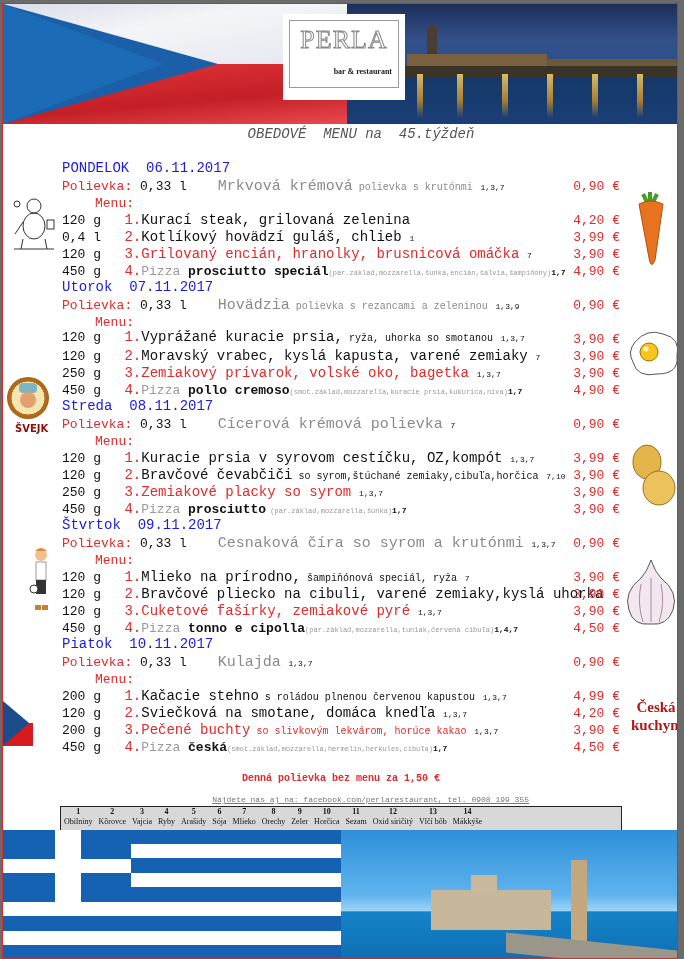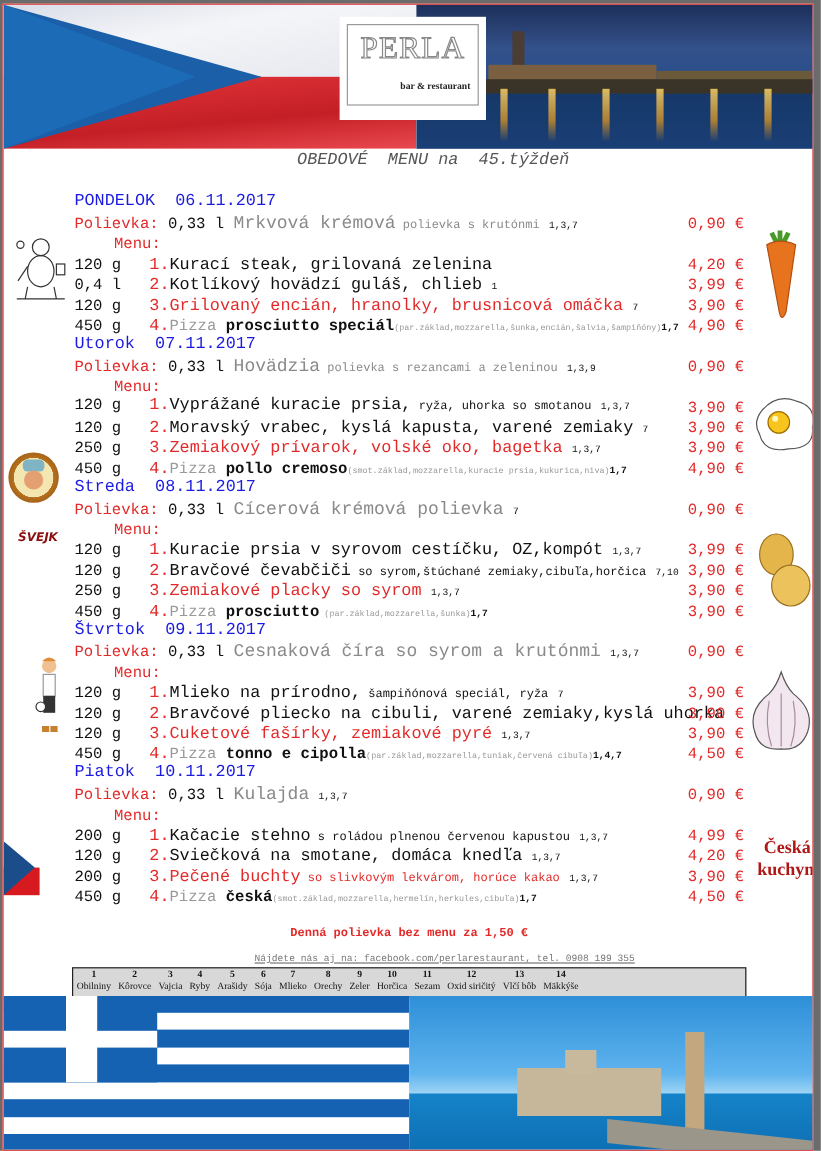--- a/index.html
+++ b/index.html
@@ -26,21 +26,21 @@
   .row { position: absolute; left: 59px; height: 17px; white-space: pre; font-size: 13px; line-height: 17px; color: #111; }
   .day { color: #1a1ae0; font-size: 14px; }
   .red { color: #e32a2a; }
   .gray { color: #8a8a8a; }
   .lgray { color: #9a9a9a; }
   .bold { font-weight: bold; }
   .tiny { font-size: 7px; color: #999; }
   .al { font-size: 8px; }
   .small { font-size: 10px; }
   .price { position: absolute; left: 0; width: 617px; text-align: right; font-size: 13px; color: #e32a2a; line-height: 17px; }
-  .soup-big { font-size: 15px; }
+  .soup-big { font-size: 15px; margin-left: 23px; }
   .main-big { font-size: 14px; }
   
   .deco { position: absolute; }
   .footer1 { position: absolute; left: 0; width: 676px; top: 769px; text-align: center; font-size: 10px; color: #e32a2a; font-weight: bold; }
   .footer2 { position: absolute; left: 0; width: 676px; top: 781px; text-align: center; font-size: 8px; color: #b02020; font-weight: bold; }
   .footer3 { position: absolute; left: 150px; width: 376px; top: 791px; text-align: right; font-size: 8px; color: #777; text-decoration: underline; }
   .allergens { position: absolute; left: 57px; top: 802px; width: 560px; height: 23px; background: #d8d8d8; border: 1px solid #222; display: flex; font-family: "Liberation Serif", serif; font-size: 8px; color: #111; }
   .allergens .cell { display: flex; flex-direction: column; align-items: center; padding: 0 3px; line-height: 10px; }
   .allergens .num { font-weight: bold; }
   .bottom { position: absolute; left: 0; top: 826px; width: 676px; height: 130px; }
@@ -168,21 +168,21 @@
   </svg>
   <svg class="deco" style="left:624px;top:324px;" width="54" height="52" viewBox="0 0 54 52">
     <path d="M8 14 Q20 0 36 6 Q54 10 50 28 Q52 46 30 46 Q10 50 6 34 Q0 24 8 14 Z" fill="#fff" stroke="#555" stroke-width="1"></path>
     <circle cx="22" cy="24" r="9" fill="#f7c51e" stroke="#a07000" stroke-width="1"></circle>
       <circle cx="19" cy="21" r="2.5" fill="#fff8c0"></circle>
   </svg>
   <div class="deco" style="left:4px;top:373px;width:42px;height:42px;border-radius:50%;background:radial-gradient(circle,#f3e6b0 55%,#b5701e 56%,#8a4a10 100%);">
     <div style="position:absolute;left:12px;top:6px;width:18px;height:10px;background:#7fb4c4;border-radius:4px;"></div>
     <div style="position:absolute;left:13px;top:15px;width:16px;height:16px;background:#e4a070;border-radius:50%;"></div>
   </div>
-  <div class="deco" style="left:12px;top:439px;font-family:'DejaVu Sans',sans-serif;font-size:10px;font-weight:bold;color:#8a1010;font-style:italic;">ŠVEJK</div>
+  <div class="deco" style="left:12px;top:419px;font-family:'DejaVu Sans',sans-serif;font-size:10px;font-weight:bold;color:#8a1010;">ŠVEJK</div>
   <svg class="deco" style="left:626px;top:440px;" width="50" height="64" viewBox="0 0 50 64">
     <ellipse cx="18" cy="18" rx="14" ry="17" fill="#e3b54b" stroke="#9a7020"></ellipse>
     <ellipse cx="30" cy="44" rx="16" ry="17" fill="#ebc25c" stroke="#9a7020"></ellipse>
   </svg>
   <svg class="deco" style="left:26px;top:543px;" width="24" height="64" viewBox="0 0 24 64">
     <circle cx="12" cy="8" r="6" fill="#f0c090"></circle>
       <path d="M6 4 Q12 -2 18 4" fill="#e08a3a"></path>
     <rect x="7" y="15" width="10" height="18" fill="#fff" stroke="#999"></rect>
       <rect x="7" y="33" width="10" height="14" fill="#333"></rect>
     <circle cx="5" cy="42" r="4" fill="#fff" stroke="#333"></circle>

